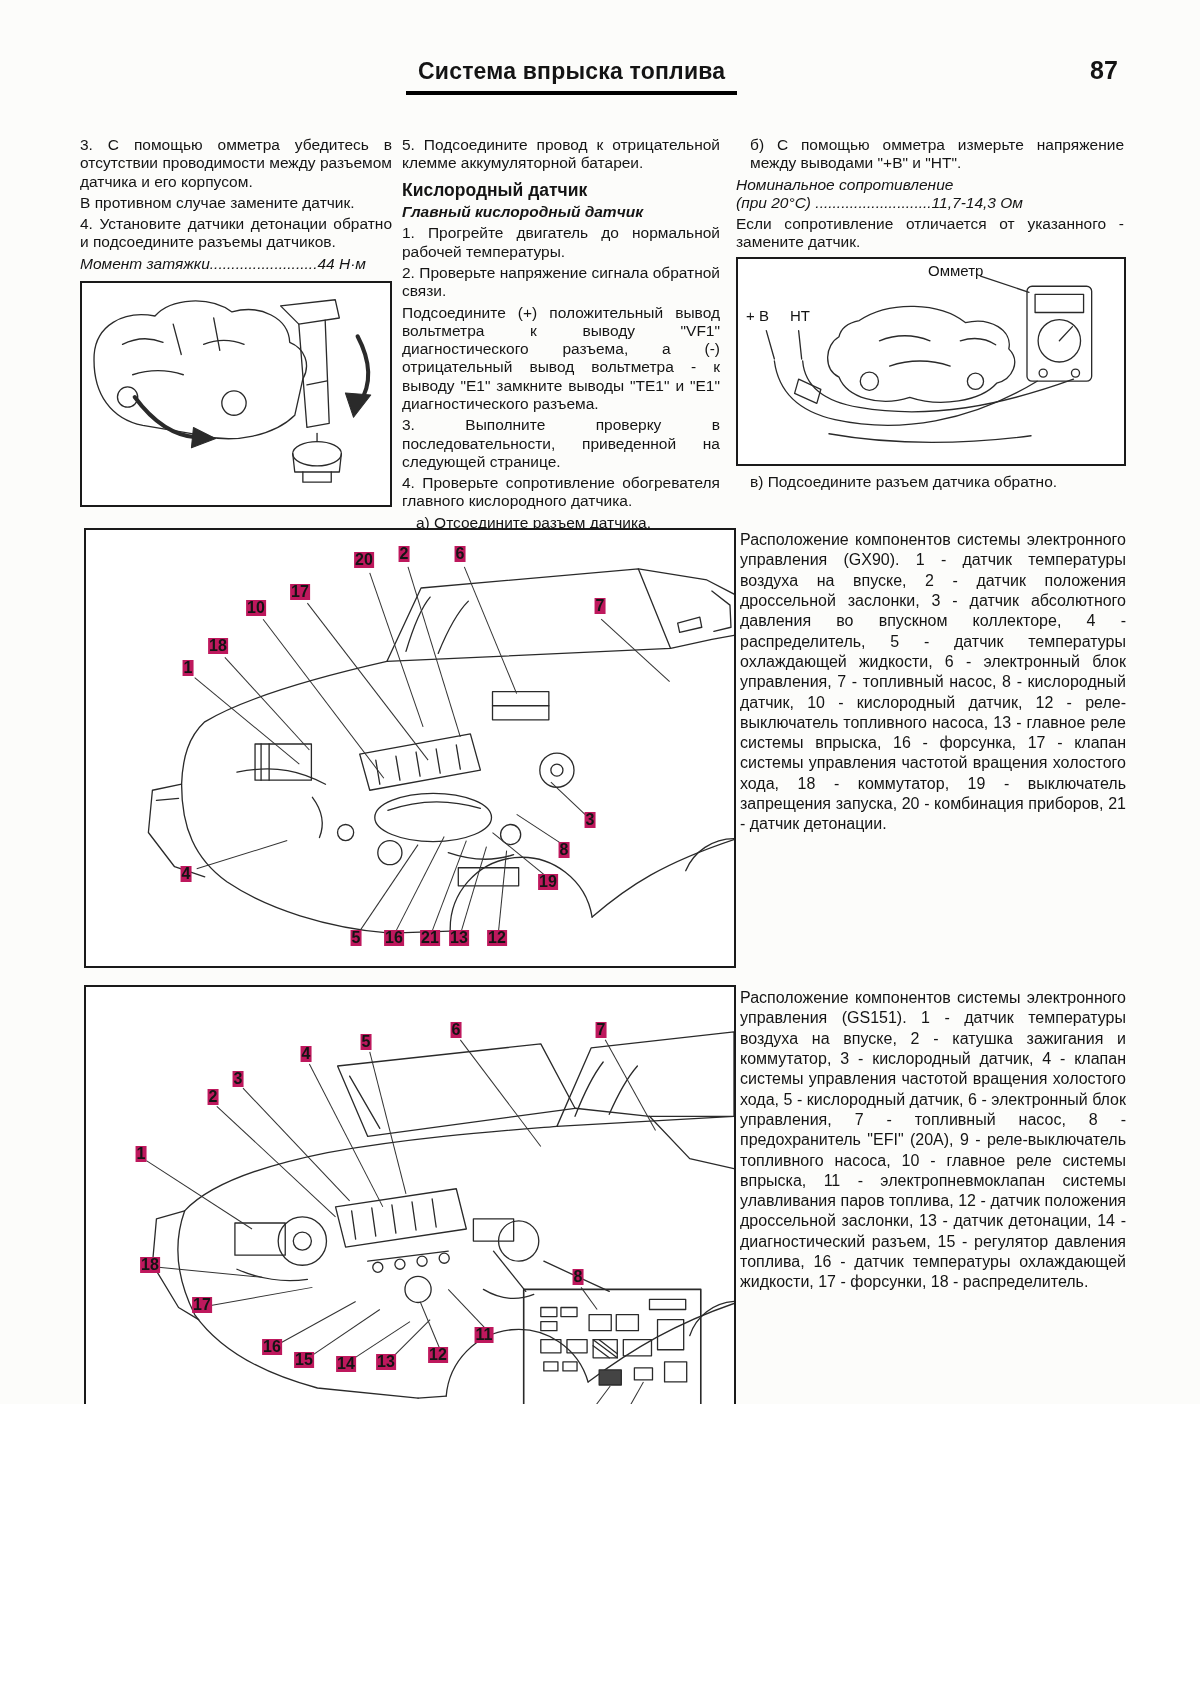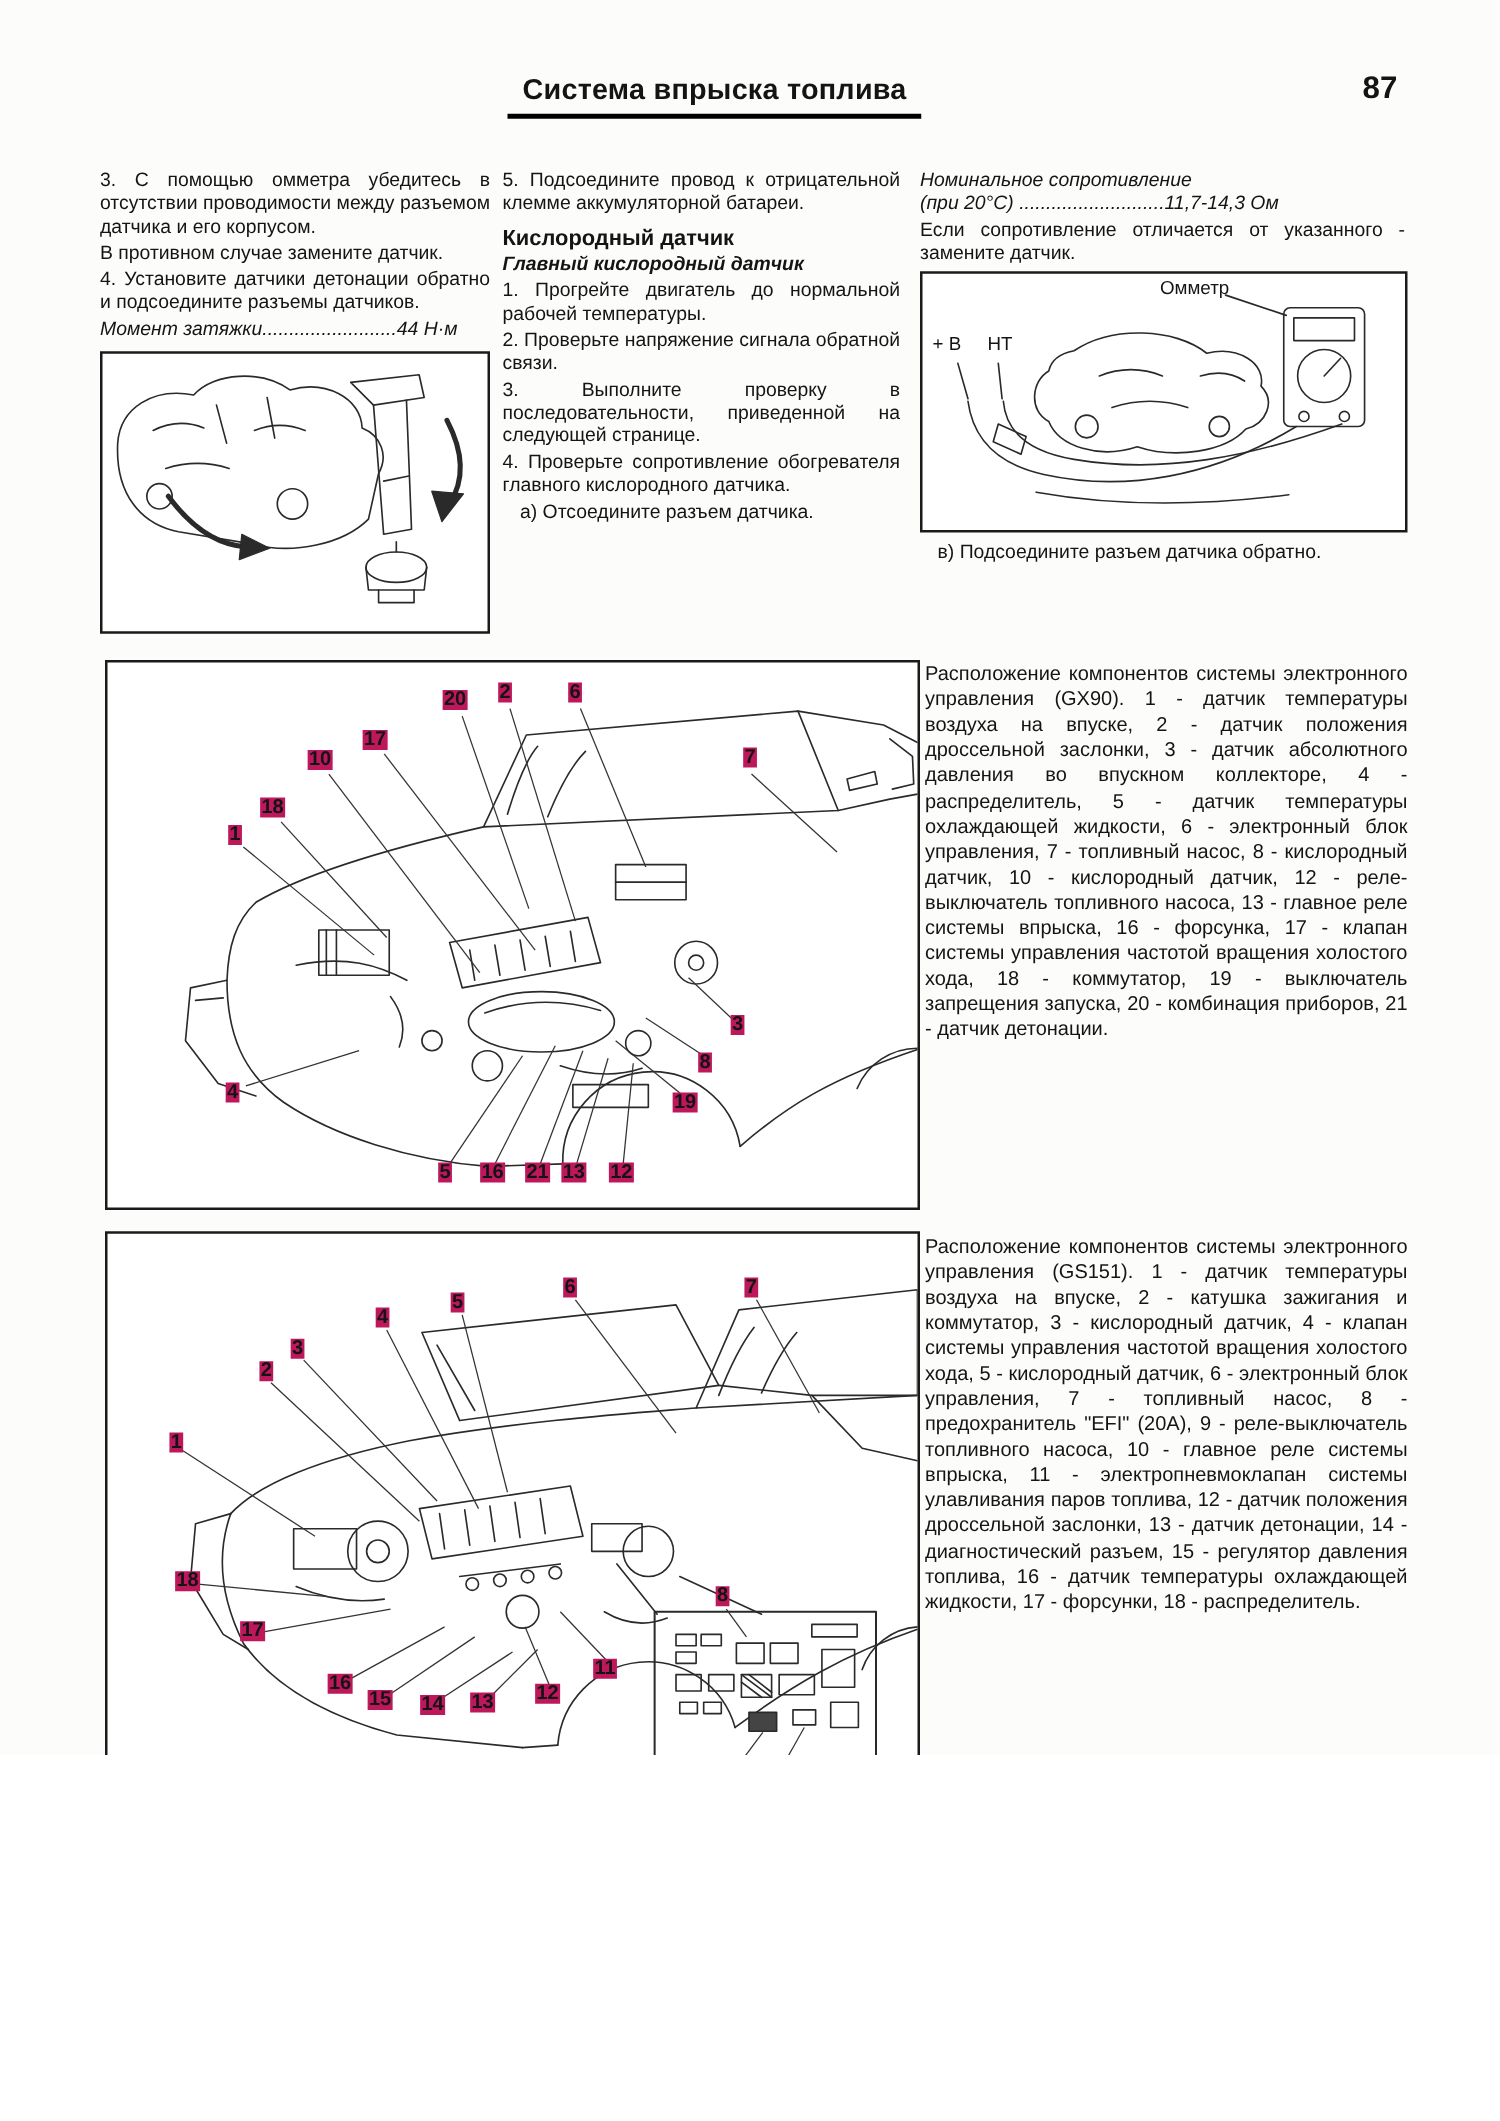--- a/index.html
+++ b/index.html
@@ -76,26 +76,28 @@
       </svg>
     </div>
   </div>
 
   <div class="col col2">
     <p>5. Подсоедините провод к отрицательной клемме аккумуляторной батареи.</p>
     <div class="h1">Кислородный датчик</div>
     <div class="h2">Главный кислородный датчик</div>
     <p>1. Прогрейте двигатель до нормальной рабочей температуры.</p>
     <p>2. Проверьте напряжение сигнала обратной связи.</p>
+    <p>Подсоедините (+) положительный вывод вольтметра к выводу "VF1" диагностического разъема, а (-) отрицательный вывод вольтметра - к выводу "E1" замкните выводы "TE1" и "E1" диагностического разъема.</p>
     <p>3. Выполните проверку в последовательности, приведенной на следующей странице.</p>
     <p>4. Проверьте сопротивление обогревателя главного кислородного датчика.</p>
     <p class="indent">а) Отсоедините разъем датчика.</p>
   </div>
 
   <div class="col col3">
+    <p class="indent">б) С помощью омметра измерьте напряжение между выводами "+B" и "HT".</p>
     <p class="it" style="margin-bottom:0">Номинальное сопротивление</p>
     <p class="it">(при 20°С) ...........................11,7-14,3 Ом</p>
     <p>Если сопротивление отличается от указанного - замените датчик.</p>
     <div class="figbox figB">
       <span class="fig-label" style="left:190px;top:3px">Омметр</span>
       <span class="fig-label" style="left:8px;top:48px">+ B</span>
       <span class="fig-label" style="left:52px;top:48px">HT</span>
       <svg viewBox="0 0 382 201">
         <g stroke="#2a2a2a" fill="none" stroke-width="1.3" stroke-linejoin="round" stroke-linecap="round">
           <rect x="286" y="26" width="64" height="94" rx="5"></rect>

